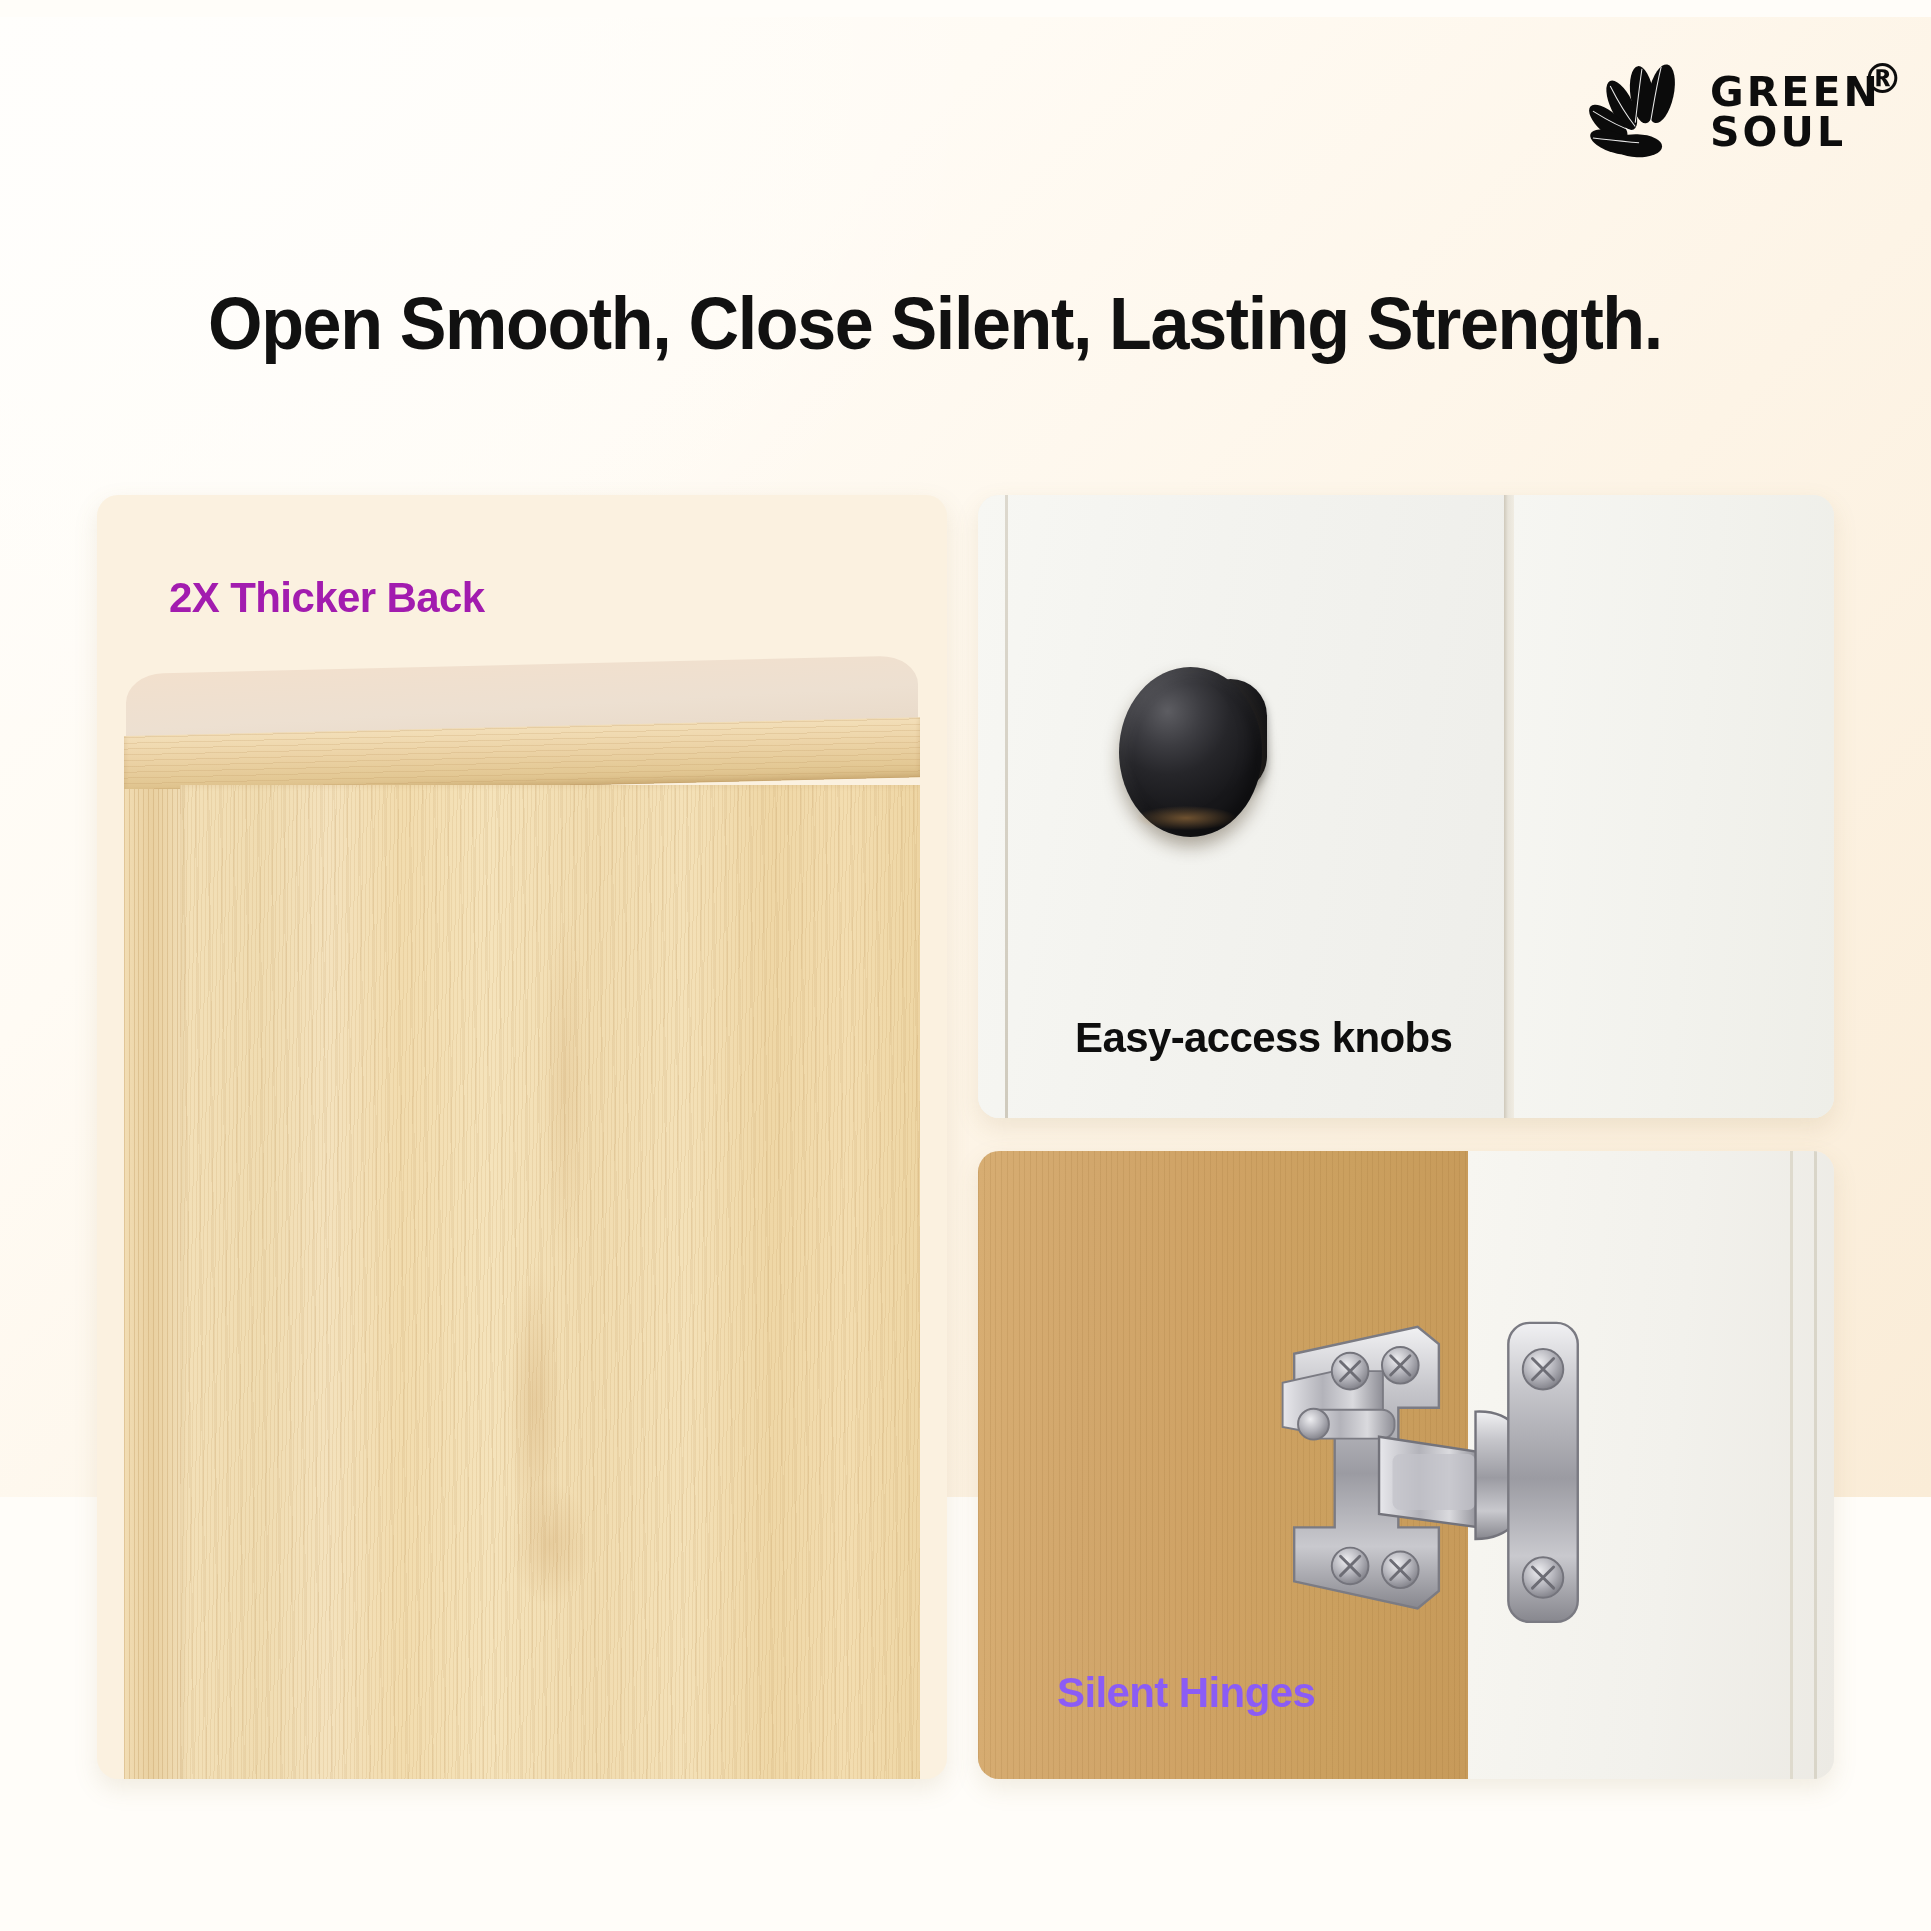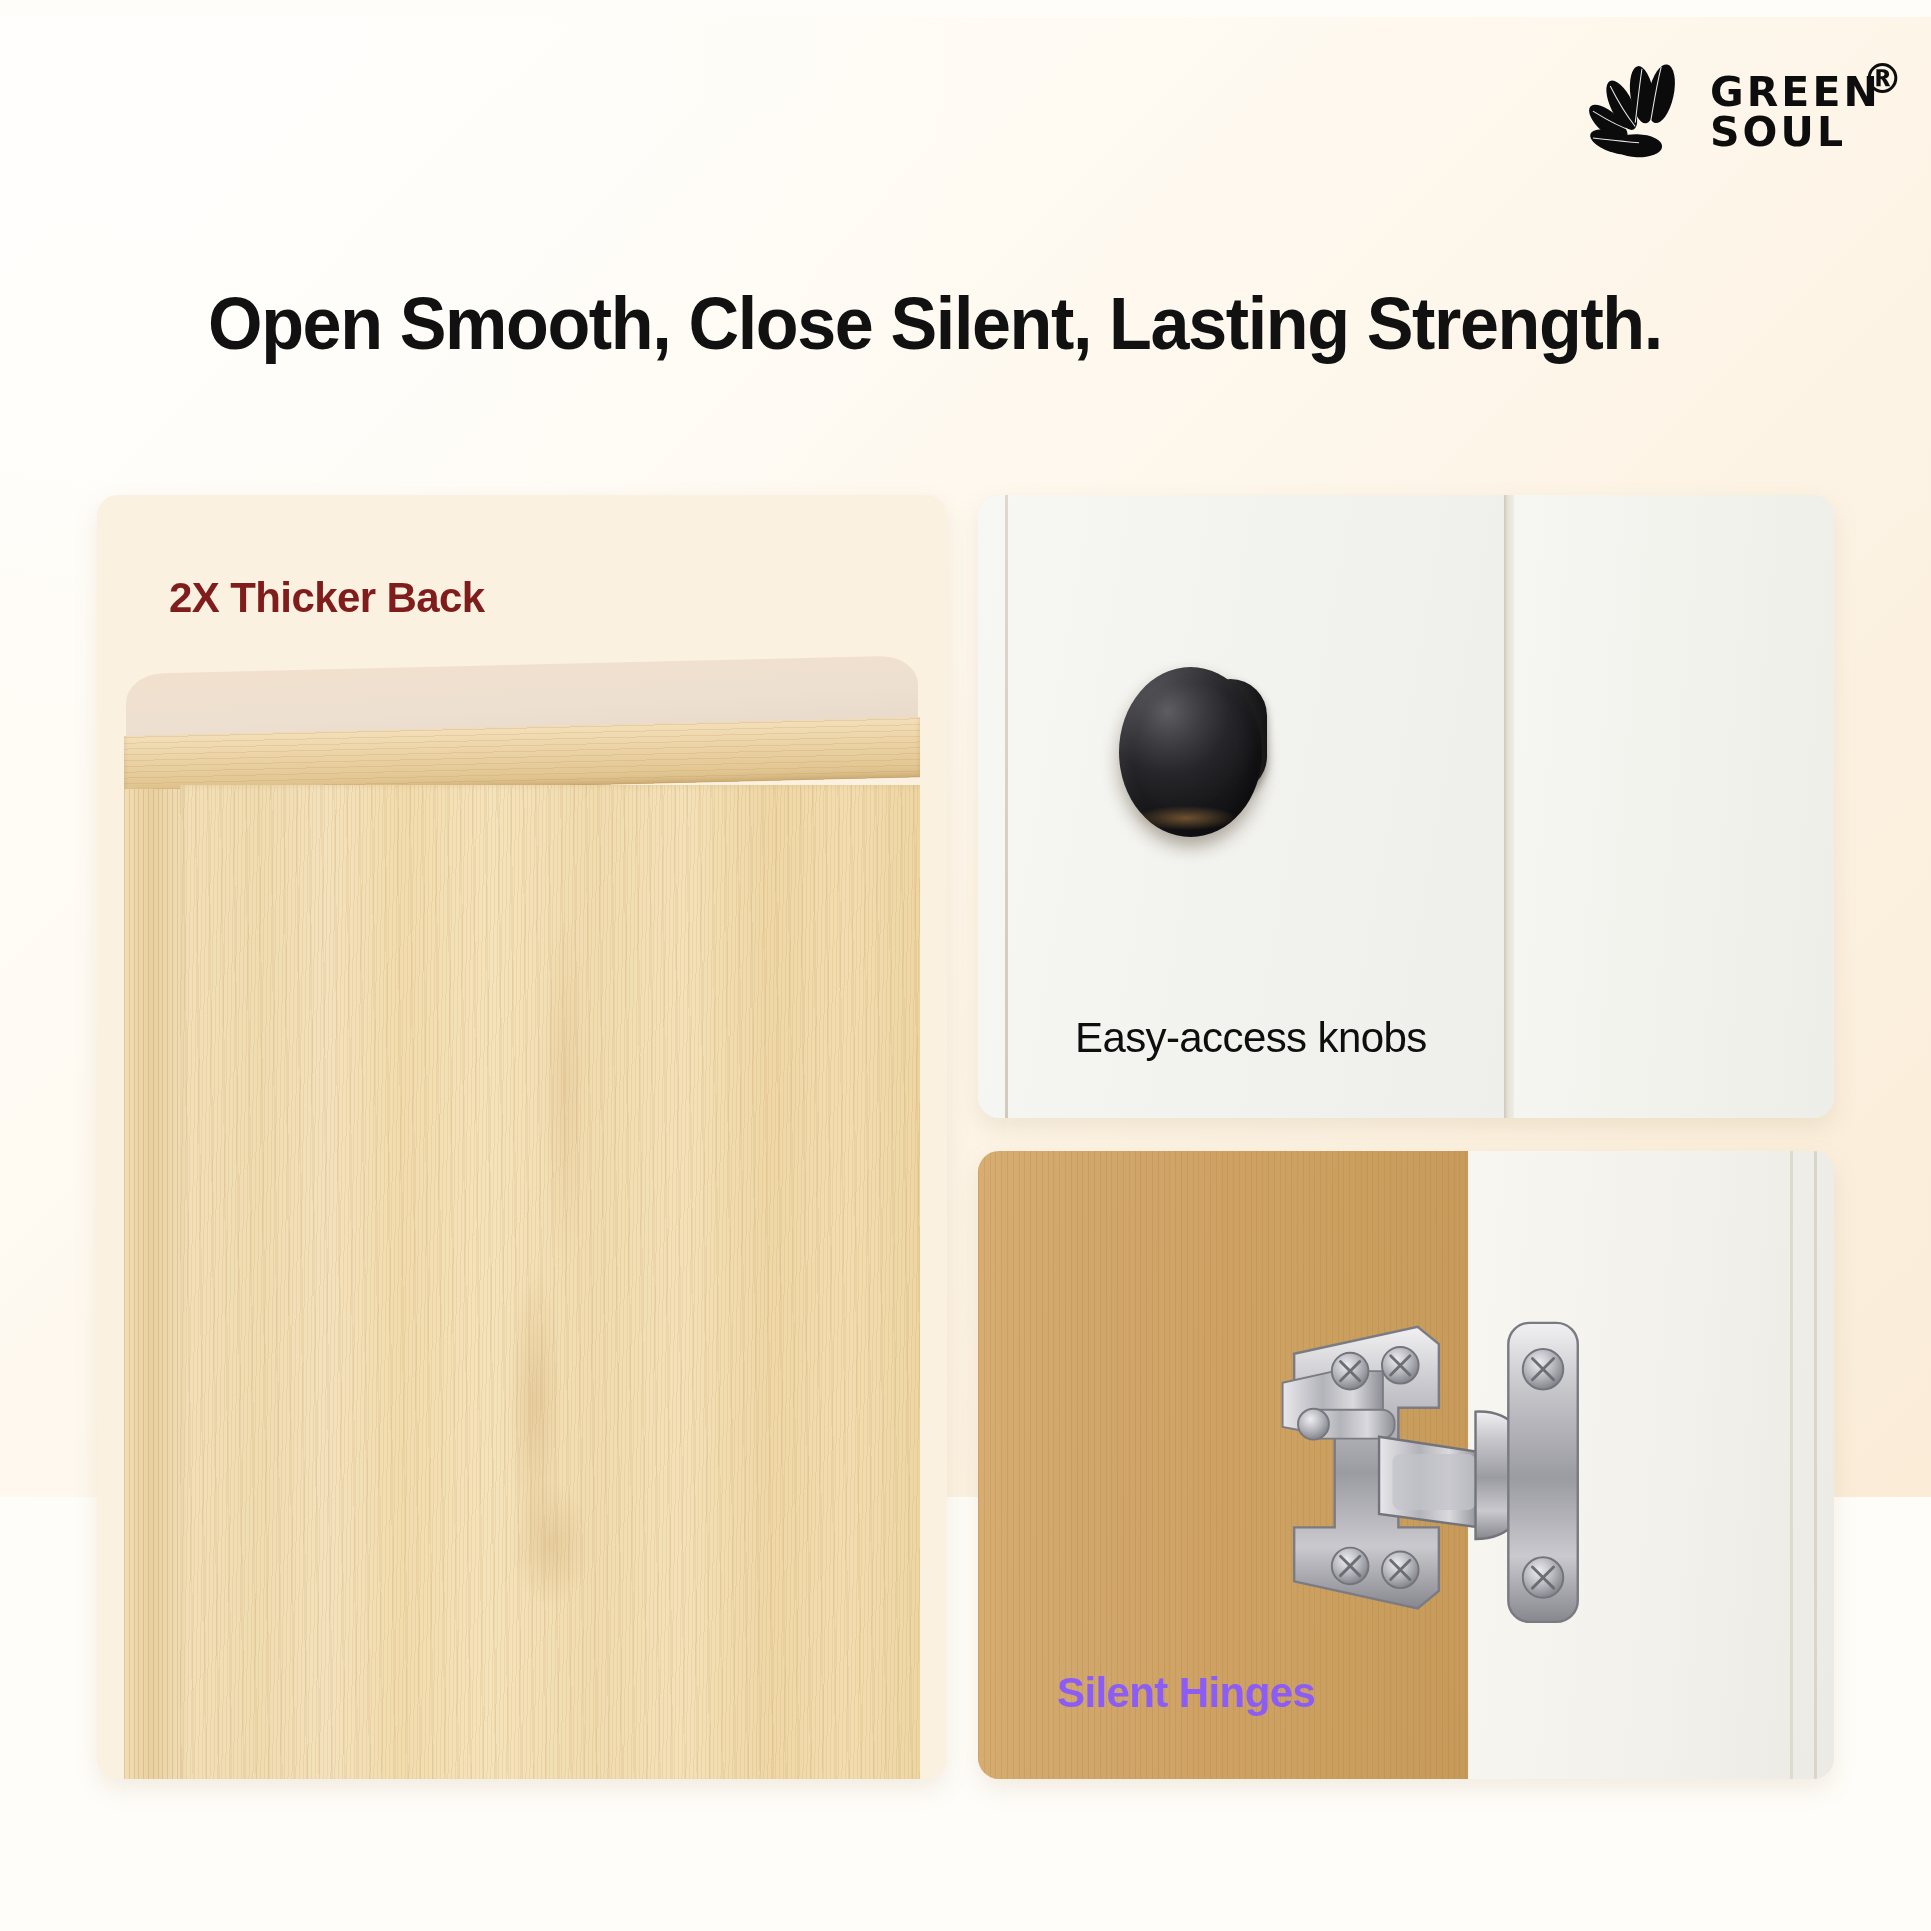--- a/index.html
+++ b/index.html
@@ -88,21 +88,21 @@
     height: 1284px;
     background: #fbf1e0;
   }
   .back-label {
     position: absolute;
     left: 72px;
     top: 79px;
     font-size: 42px;
     font-weight: 700;
     letter-spacing: -0.6px;
-    color: #7f1d1d;
+    color: #a21caf;
     z-index: 6;
   }
   
   .cab-top {
     position: absolute;
     left: 29px;
     top: 179px;
     width: 792px;
     height: 75px;
     background: linear-gradient(178deg, #f2e0cd 0%, #ede0d1 55%, #e8d9c8 100%);
@@ -244,21 +244,21 @@
     left: 12%; bottom: 4%;
     width: 70%; height: 14%;
     border-radius: 50%;
     background: radial-gradient(ellipse at center, rgba(198,140,70,0.50) 0%, rgba(198,140,70,0) 72%);
   }
   .knobs-label {
     position: absolute;
     left: 97px;
     bottom: 56px;
     font-size: 42px;
-    font-weight: 400;
+    font-weight: 700;
     letter-spacing: -0.6px;
     color: #0e0e0e;
     z-index: 7;
   }
 
   
   #panel-hinge {
     left: 978px;
     top: 1134px;
     width: 856px;

